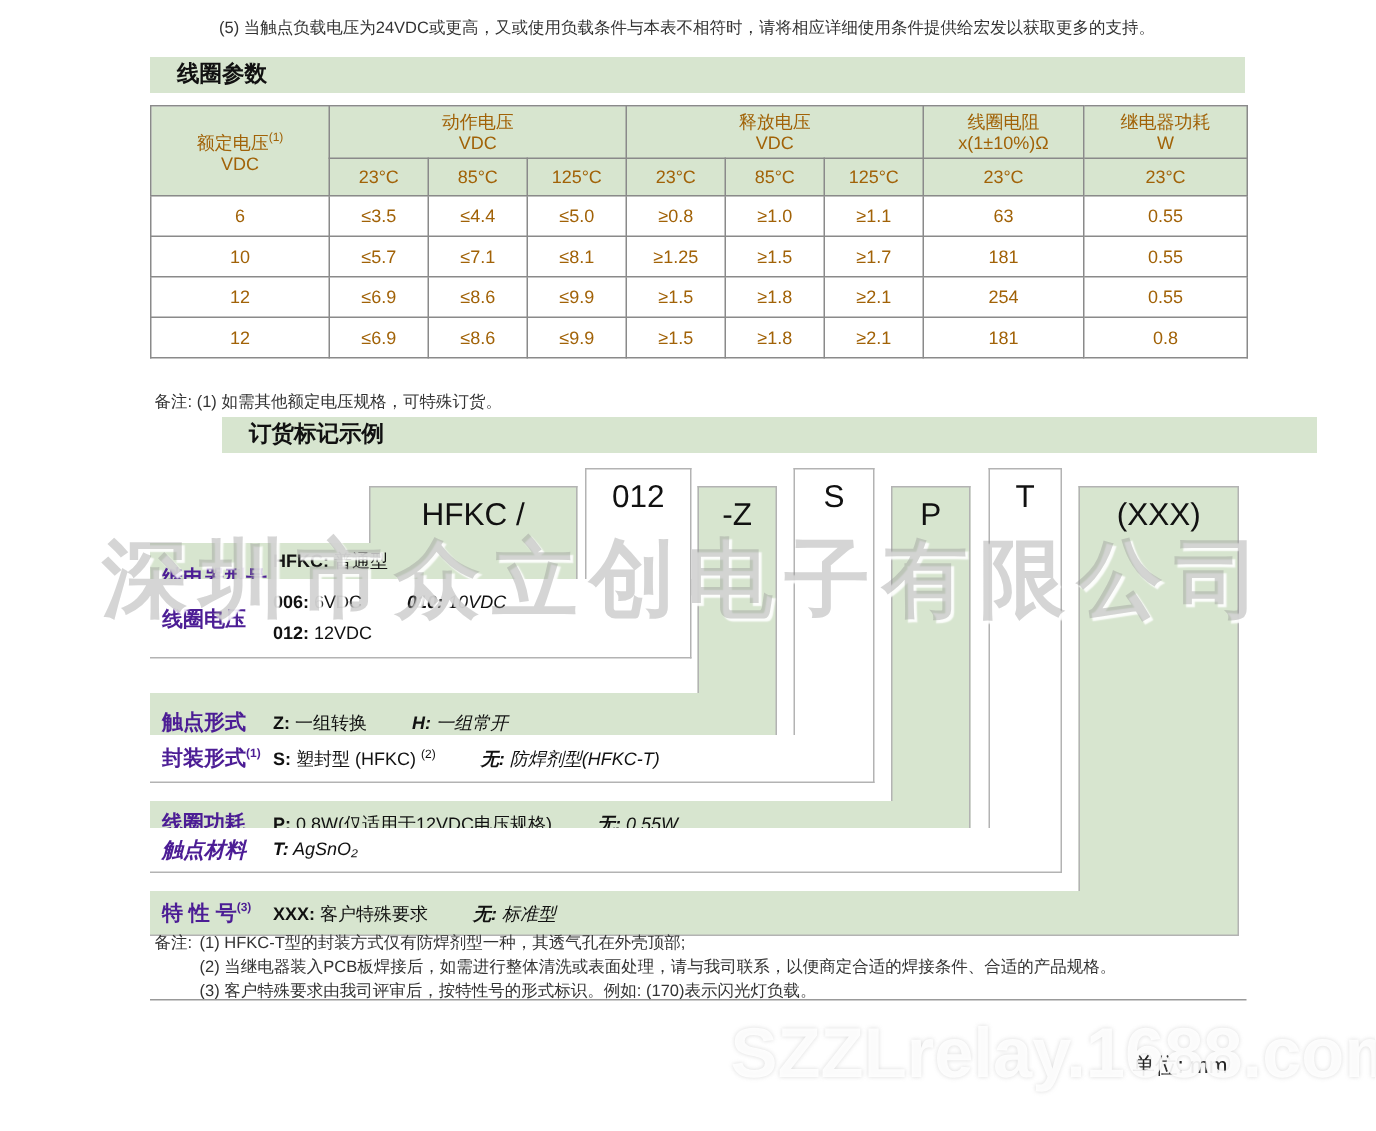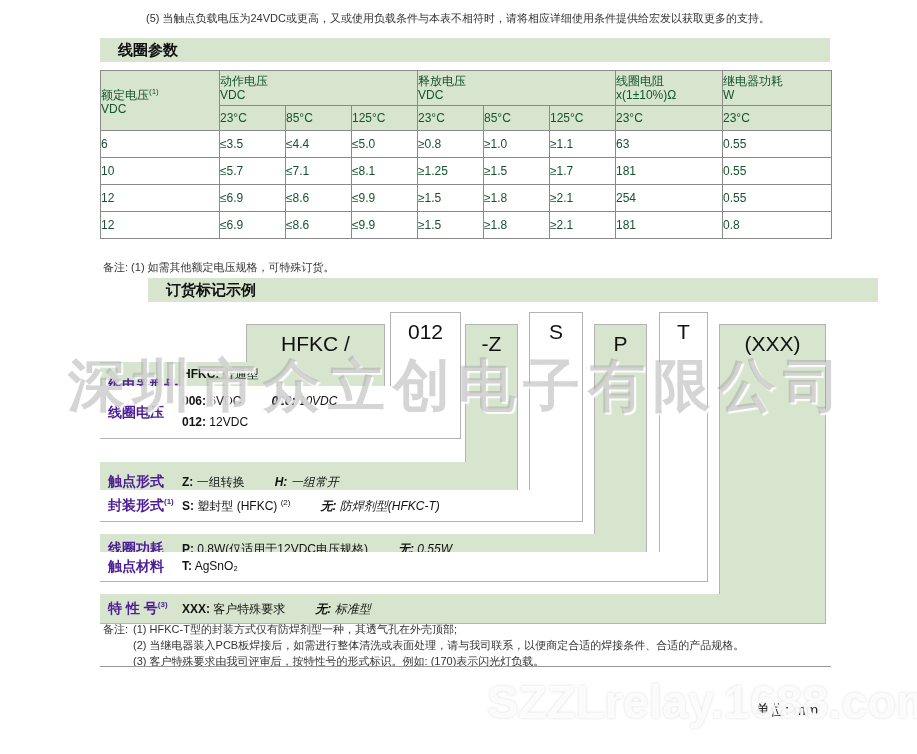--- a/index.html
+++ b/index.html
@@ -11,21 +11,21 @@
 
   .bar{ position:absolute; left:100px; width:730px; height:24px; background:var(--green);
         font-size:15px; font-weight:bold; color:#111; line-height:24px; padding-left:18px;
         box-sizing:border-box; }
   #bar-coil{ top:38px; }
   #bar-order{ top:278px;margin-left:48px; }
   #bar-outline{ top:684px; height:42px; line-height:42px; }
   .unit{ position:absolute; left:755px; top:701px; font-size:15px; color:#222; z-index:5; }
 
   table.coil{ position:absolute; left:100px; top:70px; border-collapse:collapse; table-layout:fixed; }
-  table.coil td{ border:1px solid var(--tborder); text-align:left; font-size:12px; color:#14532d;
+  table.coil td{ border:1px solid var(--tborder); text-align:center; font-size:12px; color:#a16207;
                  padding:0; line-height:14px; }
   table.coil .hd{ background:var(--green); }
   table.coil tr.h1 td{ height:34px; }
   table.coil tr.h2 td{ height:24px; }
   table.coil tr.bd td{ height:26px; background:#fff; }
   sup.s{ font-size:8px; vertical-align:super; }
 
   .tnote{ position:absolute; left:103px; top:240px; font-size:11px; color:#333;margin-top:20px; }
 
   
@@ -41,21 +41,21 @@
   .s5{ left:494px; width:53px;  height:210px; }
   .s6{ left:559px; width:49px;  height:240px; }
   .s7{ left:619px; width:107px; height:270px; }
   .band{ position:absolute; left:0; box-sizing:border-box; border-bottom:1px solid var(--line);
          border-right:1px solid var(--line); }
   .b1{ top:38px;  height:47px; width:285px; }
   .b2{ top:74px;  height:53px; width:361px; }
   .b3{ top:138px; height:40px; width:418px; }
   .b4{ top:178px; height:32px; width:483px; }
   .b5{ top:210px; height:30px; width:547px; }
-  .b6{ top:240px; height:30px; width:608px; }
+  .b6{ top:240px; height:30px; width:608px;font-style:italic; }
   .b7{ top:270px; height:30px; width:726px; }
   .blabel{ position:absolute; left:8px; font-weight:bold; font-size:14px; color:#4c1d95; white-space:nowrap; }
   .bopts{ position:absolute; left:82px; font-size:12px; color:#111; white-space:nowrap; }
   .oc{ font-weight:bold; }
   .opt2{ margin-left:30px;font-style:italic; }
 
   .notes{ position:absolute; left:103px; top:621px; font-size:11px; color:#333; line-height:16px; display:flex; }
   .notes .nlab{ flex:0 0 auto; margin-right:5px; }
   .divider{ position:absolute; left:100px; top:666px; width:731px; height:1px; background:#999; }
 

